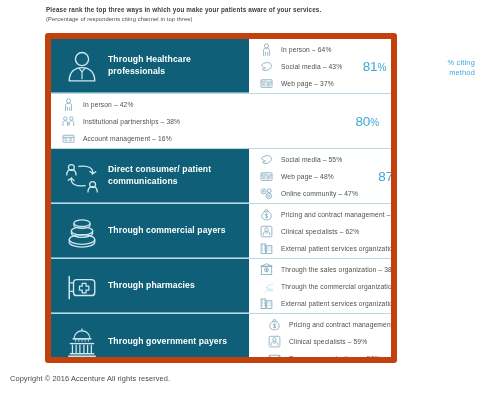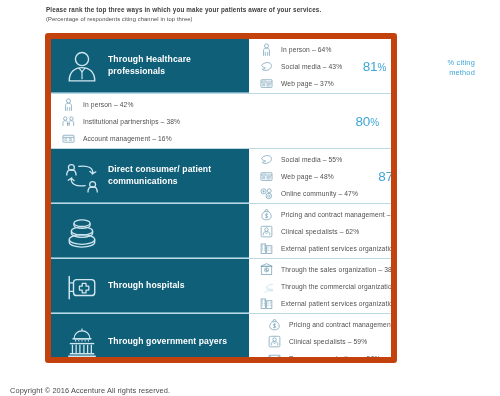--- a/index.html
+++ b/index.html
@@ -156,21 +156,21 @@
     font-weight: normal;
     color: #3ea6d8;
     letter-spacing: -0.1px;
   }
   .pct .unit { font-size: 10px; }
 
   
   .footer {
     position: absolute;
     left: 10px;
-    bottom: 1px;
+    bottom: 13px;
     font-size: 7.4px;
     color: #4a4a4a;
     letter-spacing: 0.1px;
   }
 </style>
 </head>
 <body>
 
 <div class="page">
 
@@ -294,20 +294,21 @@
           <div class="pct"><span>87</span><span class="unit">%</span></div>
         </div>
       </div>
       <div class="row">
         <div class="cat">
           <div class="cat-icon">
             <svg width="34" height="34" viewBox="0 0 32 32">
               <use href="#ic-coins-stack-icon"></use>
             </svg>
           </div>
+          <div class="cat-label">Through commercial payers</div>
         </div>
         <div class="detail">
           <div class="items">
             <div class="item">
               <div class="item-icon">
                 <svg width="13" height="13" viewBox="0 0 16 16">
                   <use href="#ic-money-bag-icon"></use>
                 </svg>
               </div>
               <div class="item-label">Pricing and contract management – 73%</div>
@@ -332,21 +333,21 @@
           <div class="pct"><span>40</span><span class="unit">%</span></div>
         </div>
       </div>
       <div class="row">
         <div class="cat">
           <div class="cat-icon">
             <svg width="34" height="34" viewBox="0 0 32 32">
               <use href="#ic-pharmacy-sign-icon"></use>
             </svg>
           </div>
-          <div class="cat-label">Through hospitals</div>
+          <div class="cat-label">Through pharmacies</div>
         </div>
         <div class="detail">
           <div class="items">
             <div class="item">
               <div class="item-icon">
                 <svg width="13" height="13" viewBox="0 0 16 16">
                   <use href="#ic-sales-organization-icon"></use>
                 </svg>
               </div>
               <div class="item-label">Through the sales organization – 38%</div>

